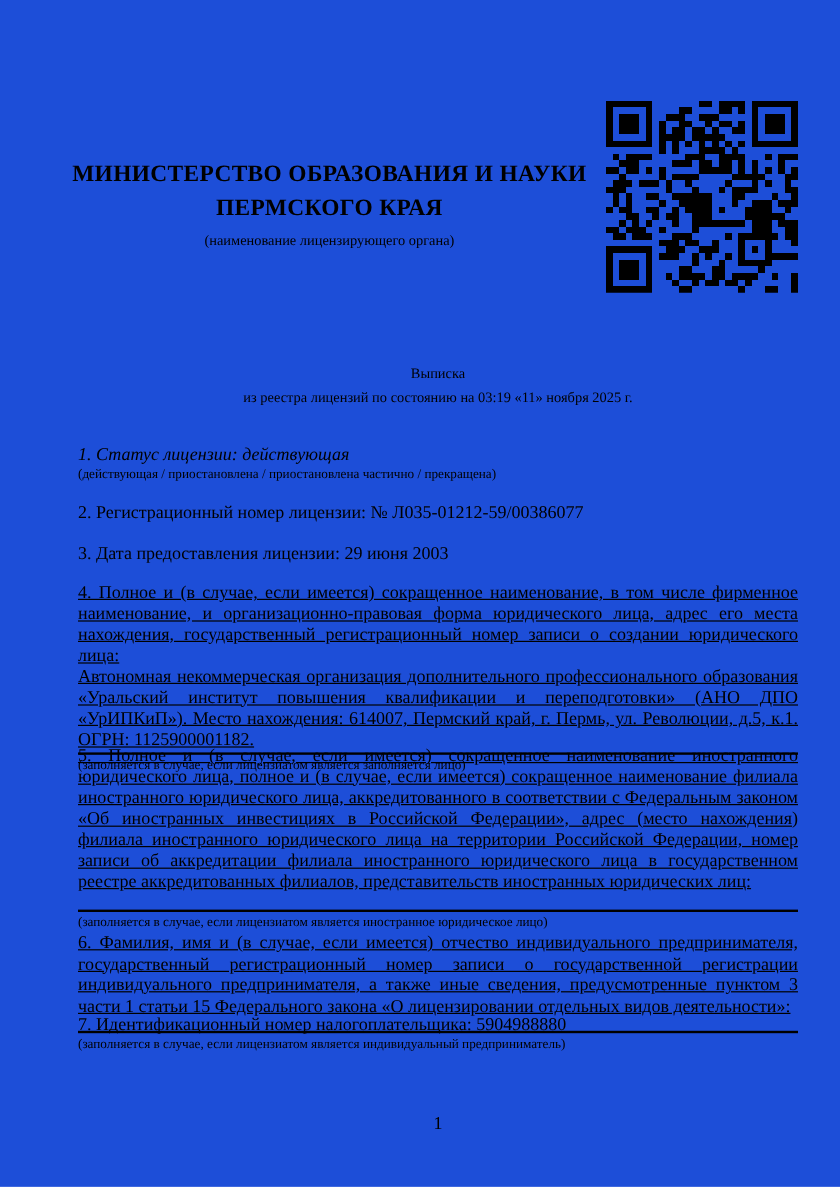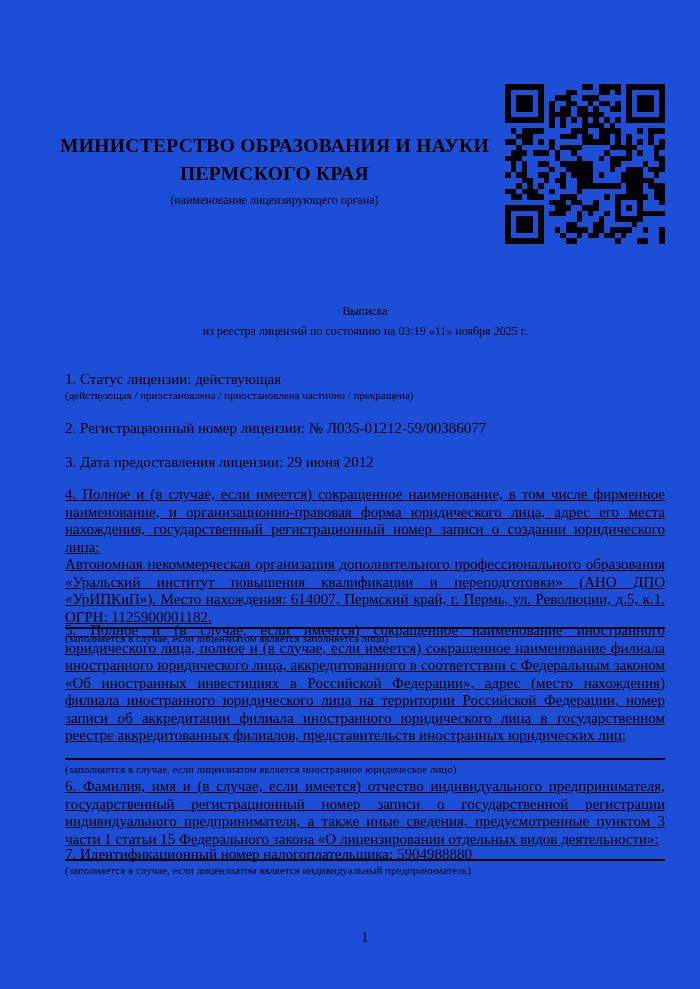--- a/index.html
+++ b/index.html
@@ -70,21 +70,21 @@
     font-size: 11px;
     line-height: 14px;
   }
   .fill-line {
     border-top: 2px solid #000;
     height: 0;
     width: 600px;
   }
   .mt-note { margin-top: 2px; }
 
-  .item-status        { top: 371px; }
+  .item-status        { top: 371px; font-style: italic; }
   .status-caption     { position: absolute; left: 65px; top: 388px; width: 600px; }
   .item-regnum        { top: 420px; }
   .item-grantdate     { top: 454px; }
   .item-legal         { top: 486px; }
   .item-foreign       { top: 622px; }
   .item-entrepreneur  { top: 778px; }
   .item-inn           { top: 846px; }
 
   .gap-foreign  { height: 13px; }
   .gap-entre    { height: 11px; }
@@ -532,21 +532,21 @@
   <div class="item item-status">
     <p>1. Статус лицензии: действующая</p>
   </div>
   <div class="small-caption status-caption">(действующая / приостановлена / приостановлена частично / прекращена)</div>
 
   <div class="item item-regnum">
     <p>2. Регистрационный номер лицензии: № Л035-01212-59/00386077</p>
   </div>
 
   <div class="item item-grantdate">
-    <p>3. Дата предоставления лицензии: 29 июня 2012</p>
+    <p>3. Дата предоставления лицензии: 29 июня 2003</p>
   </div>
 
   <div class="item item-legal">
     <p class="just">4. Полное и (в случае, если имеется) сокращенное наименование, в том числе фирменное наименование, и организационно-правовая форма юридического лица, адрес его места нахождения, государственный регистрационный номер записи о создании юридического лица:</p>
     <p class="just">Автономная некоммерческая организация дополнительного профессионального образования «Уральский институт повышения квалификации и переподготовки» (АНО ДПО «УрИПКиП»). Место нахождения: 614007, Пермский край, г. Пермь, ул. Революции, д.5, к.1. ОГРН: 1125900001182.</p>
     <div class="gap-legal"></div>
     <div class="fill-line"></div>
     <div class="small-caption mt-note">(заполняется в случае, если лицензиатом является заполняется лицо)</div>
   </div>
 

